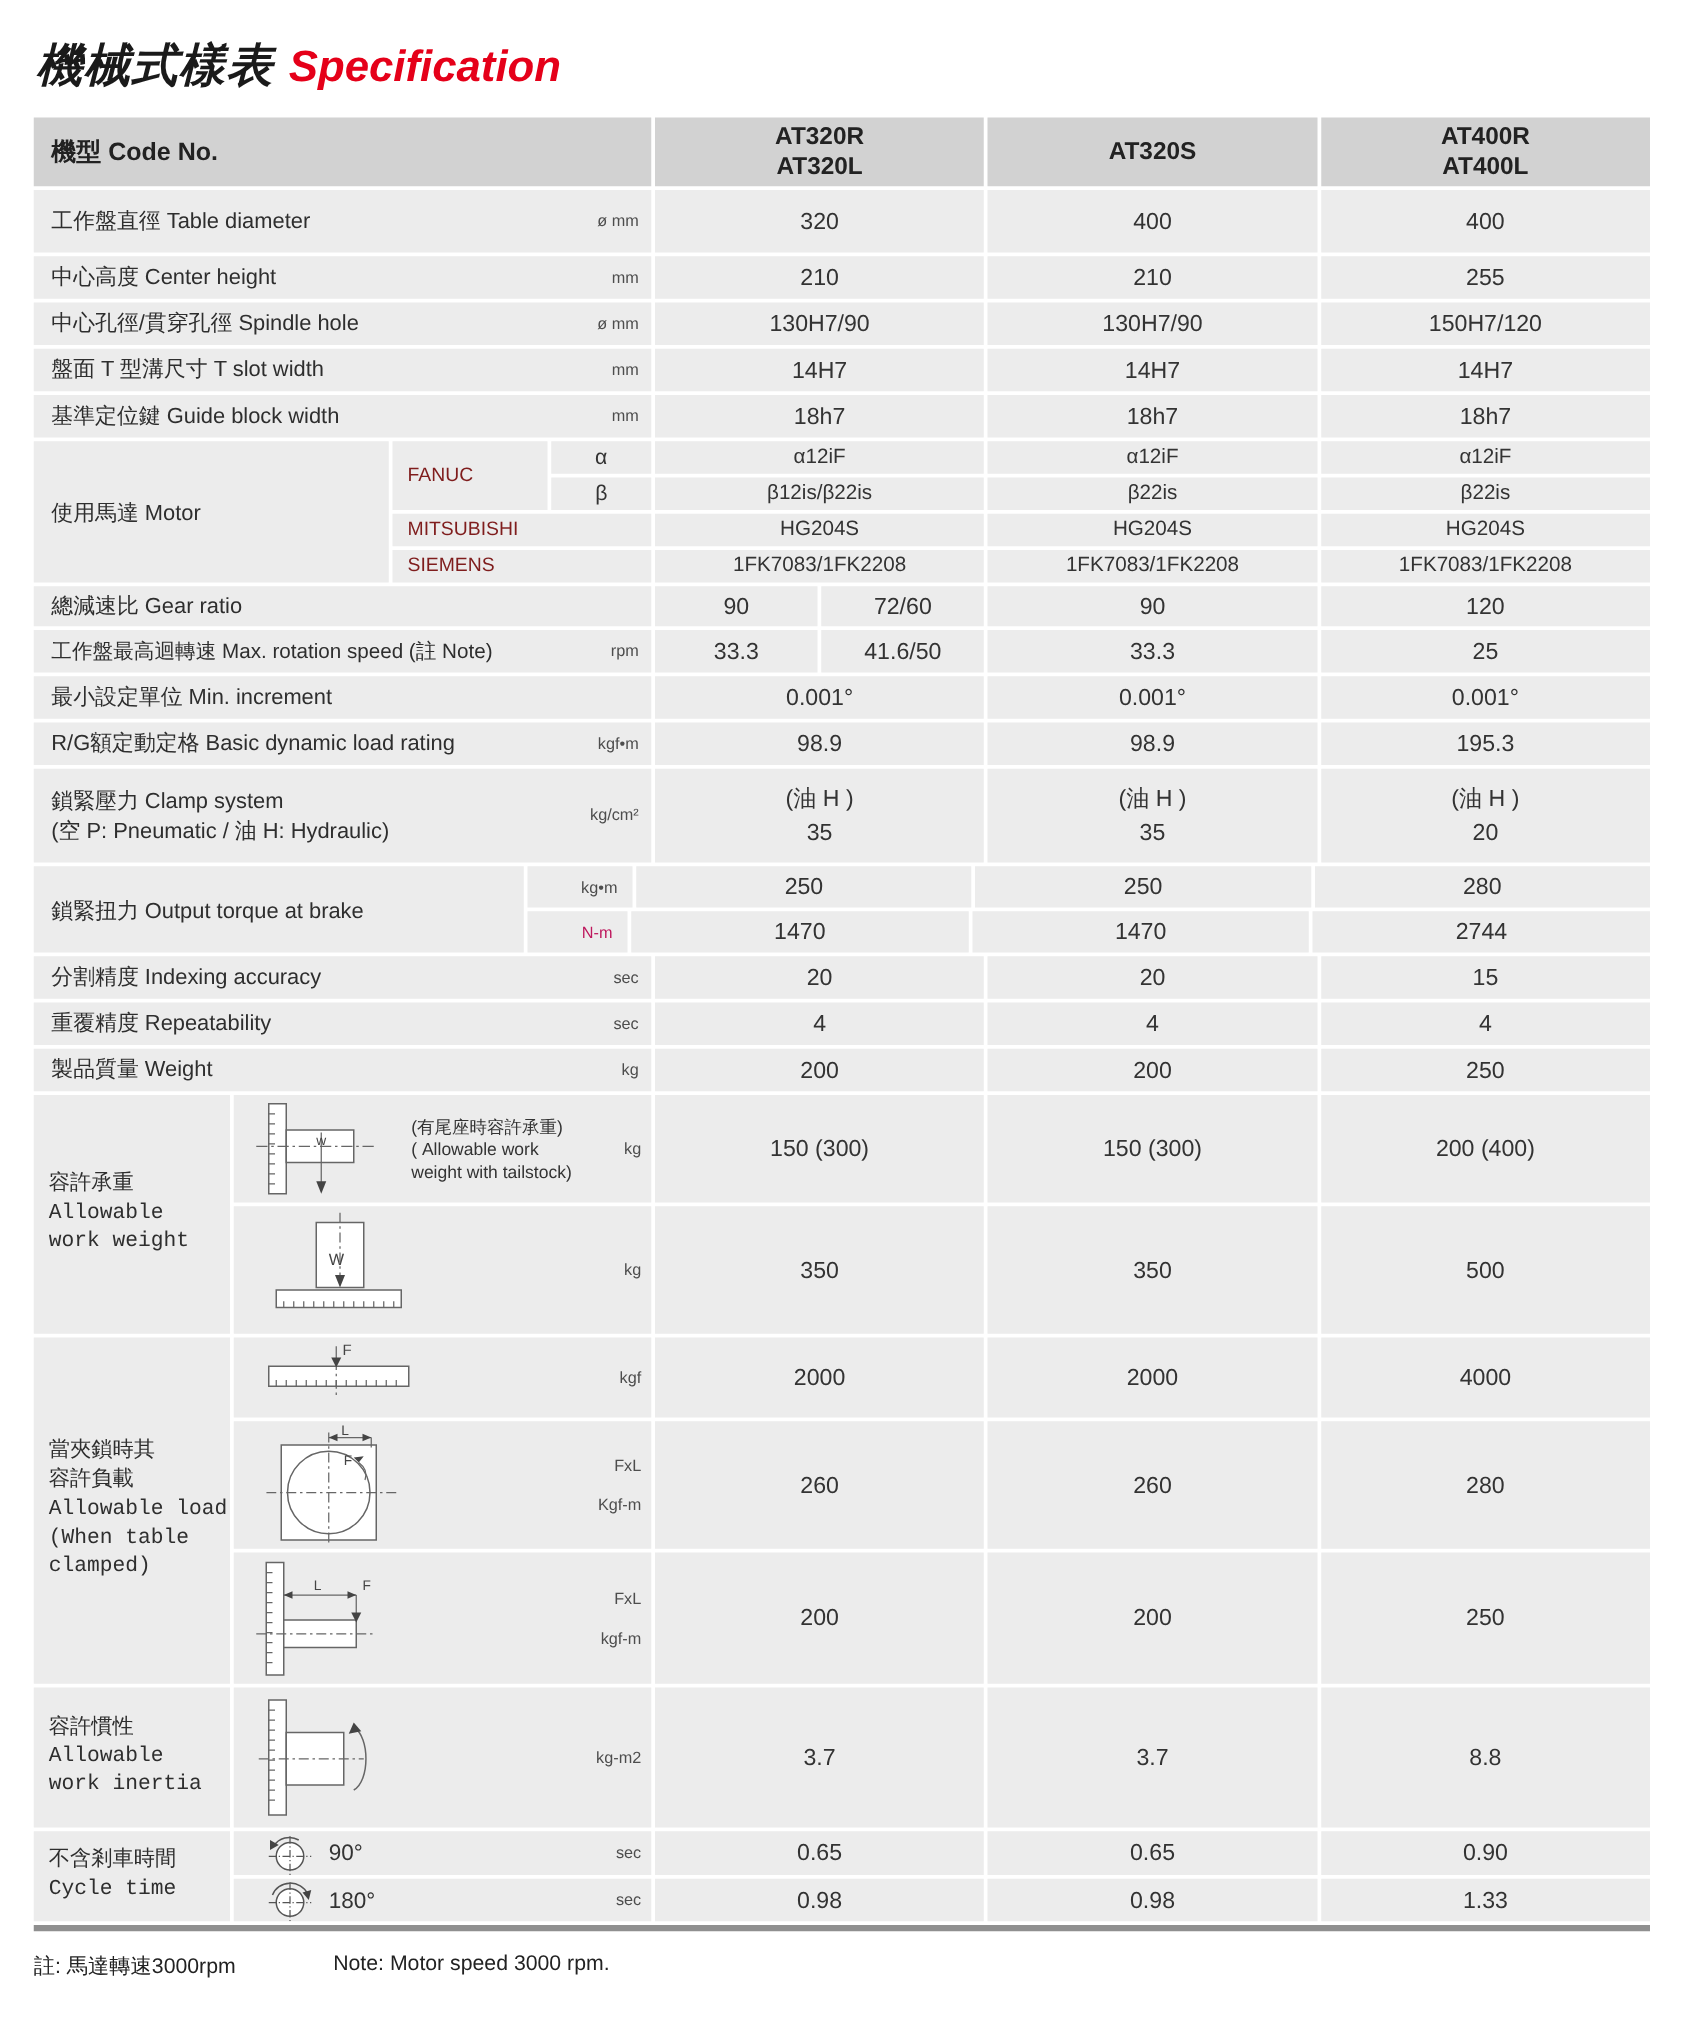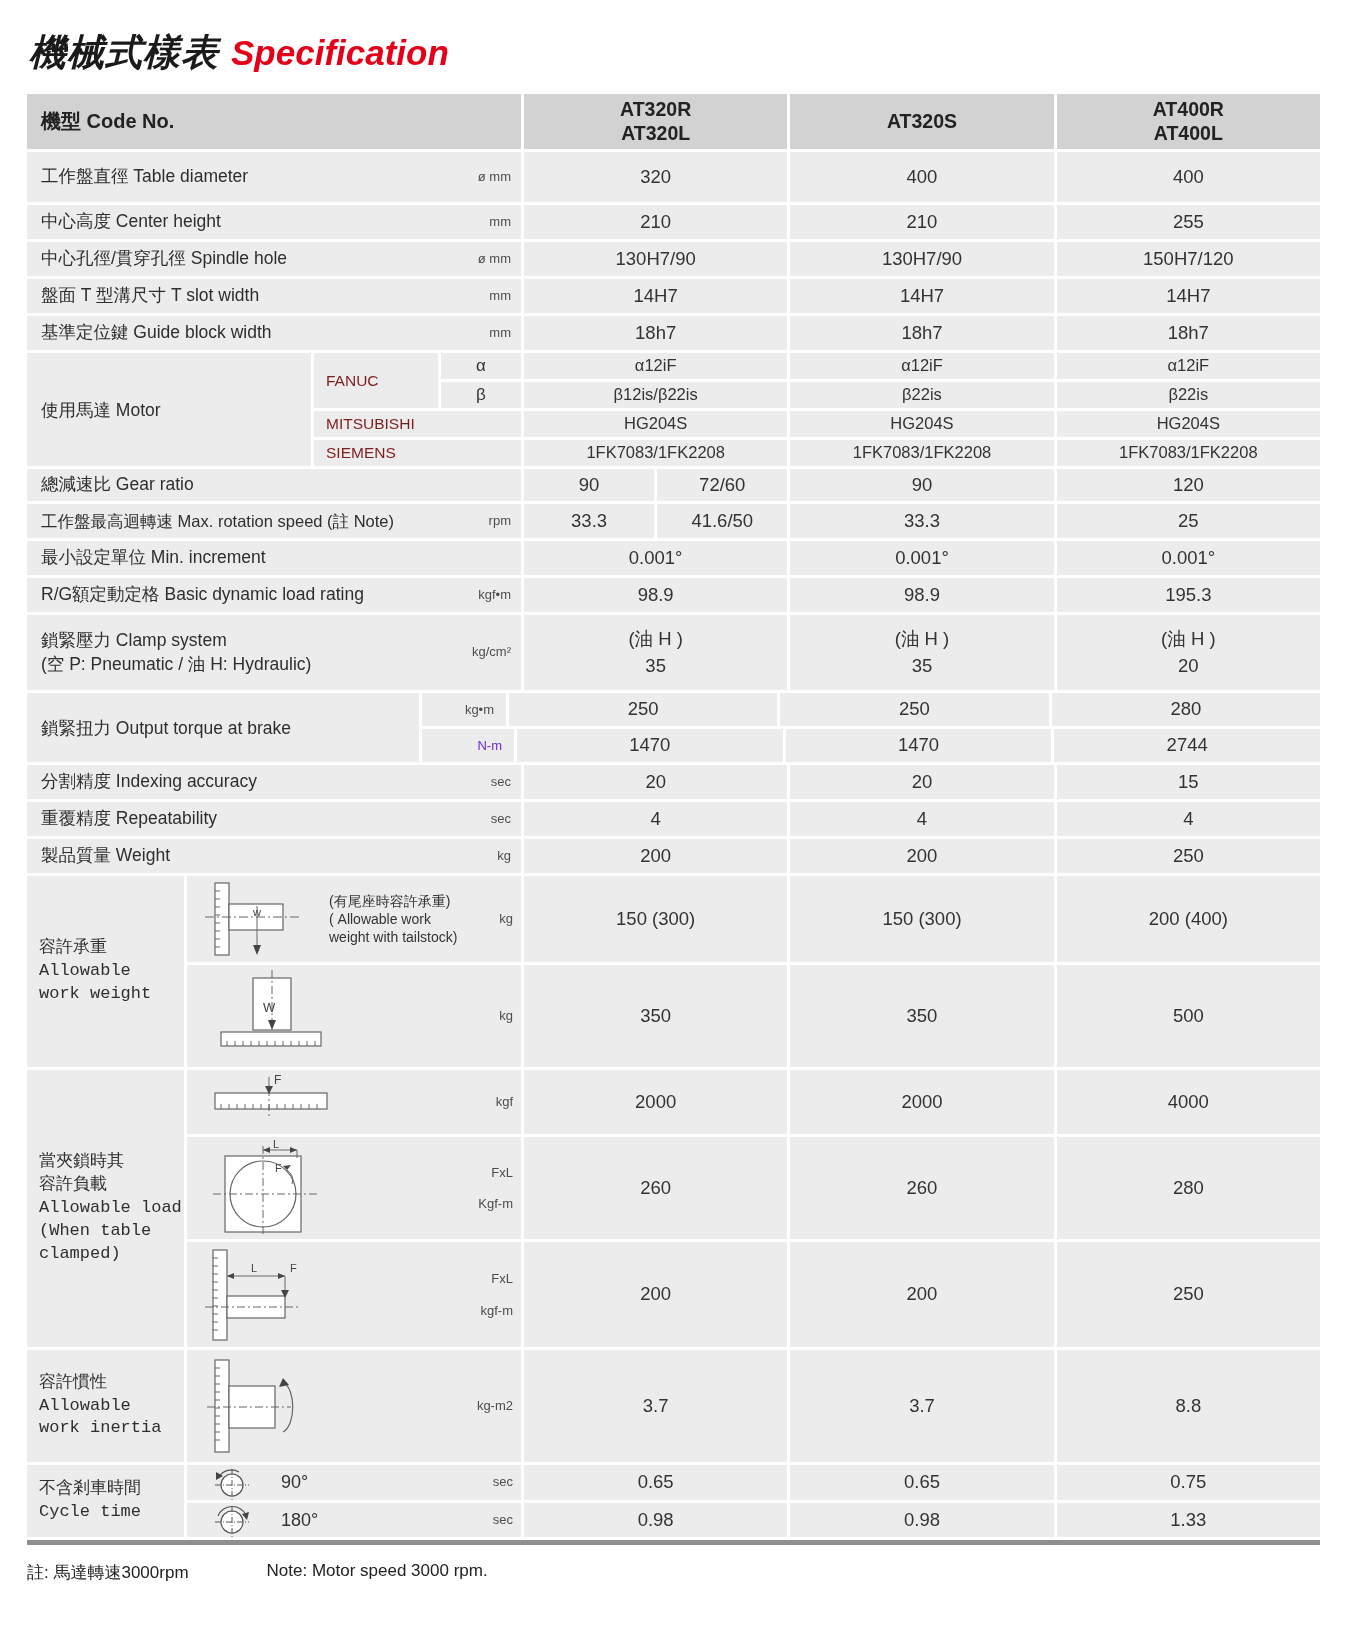--- a/index.html
+++ b/index.html
@@ -22,21 +22,21 @@
   .hdr-label{font-size:20px;font-weight:bold;color:#222;}
   .model{flex-direction:column;justify-content:center;font-size:19.5px;font-weight:bold;color:#222;line-height:1.2;}
   .model div:empty{display:none;}
   .subcol{flex:1 1 0;display:flex;flex-direction:column;gap:3px;min-width:0;}
   .subrow{display:flex;gap:3px;min-width:0;}
   .brand{font-size:15.5px;padding-left:12px;color:#7f1d1d;}
   .greek{width:80px;justify-content:center;font-size:17px;color:#333;}
   .seclbl{width:157px;padding-left:12px;font-size:17px;align-items:center;font-family:Liberation Mono, monospace;}
   .diagcell{width:334px;padding:4px 8px 4px 14px;position:relative;}
   .note{font-size:14px;line-height:1.3;color:#333;white-space:pre-line;margin-left:10px;}
-  .degtxt{font-size:18px;color:#333;margin-left:26px;}
+  .degtxt{font-size:18px;color:#333;margin-left:8px;}
   .botbar{width:1293px;height:5px;background:#8f8f8f;margin-top:1px;}
   .footer{margin-top:16px;font-size:17px;color:#222;display:flex;gap:78px;}
   svg{flex:0 0 auto;}
   svg text{font-family:"Liberation Sans","DejaVu Sans",sans-serif;}
 </style>
 </head>
 <body>
 
 <div class="page">
 
@@ -210,21 +210,21 @@
     <div class="trow" style="height:69px">
       <div class="cell" style="width:392px;padding-left:14px;font-size:17.5px">鎖緊扭力 Output torque at brake</div>
       <div class="subcol">
         <div class="subrow" style="flex:1">
           <div class="cell" style="width:84px;justify-content:flex-end;padding-right:12px;font-size:13px;color:#4d4d4d">kg•m</div>
           <div class="cell dcell">250</div>
           <div class="cell dcell">250</div>
           <div class="cell dcell">280</div>
         </div>
         <div class="subrow" style="flex:1">
-          <div class="cell" style="width:92px;justify-content:flex-end;padding-right:12px;font-size:13px;color:#6d28d9">N-m</div>
+          <div class="cell" style="width:80px;justify-content:flex-end;padding-right:12px;font-size:13px;color:#be185d">N-m</div>
           <div class="cell dcell">1470</div>
           <div class="cell dcell">1470</div>
           <div class="cell dcell">2744</div>
         </div>
       </div>
     </div>
 
     <div class="trow" style="height:34px">
       <div class="cell lblcell">
         <span class="lbl">分割精度 Indexing accuracy</span>
@@ -423,21 +423,21 @@
                 <path d="M23 3v31" stroke-dasharray="6 2 1 2" stroke-width="1"></path>
                 <path d="M10 11a14 13 0 0 1 20 -5" stroke-width="1.2"></path>
               </g>
               <polygon points="7,14 7,6 14,10" fill="#444"></polygon>
             </svg>
             <span class="degtxt">90°</span>
             <span class="unit">sec</span>
           </div>
           <div class="cell dcell">0.65</div>
           <div class="cell dcell">0.65</div>
-          <div class="cell dcell">0.75</div>
+          <div class="cell dcell">0.90</div>
         </div>
         <div class="subrow" style="height:34px">
           <div class="cell diagcell" style="padding-left:22px">
             <svg width="46" height="34" viewBox="0 0 46 34">
               <g stroke="#555" stroke-width="1.2" fill="none">
                 <circle cx="23" cy="19" r="11" fill="#fff"></circle>
                 <path d="M6 19h34" stroke-dasharray="6 2 1 2" stroke-width="1"></path>
                 <path d="M23 3v31" stroke-dasharray="6 2 1 2" stroke-width="1"></path>
                 <path d="M9 13a15 14 0 0 1 28 -1" stroke-width="1.2"></path>
               </g>

